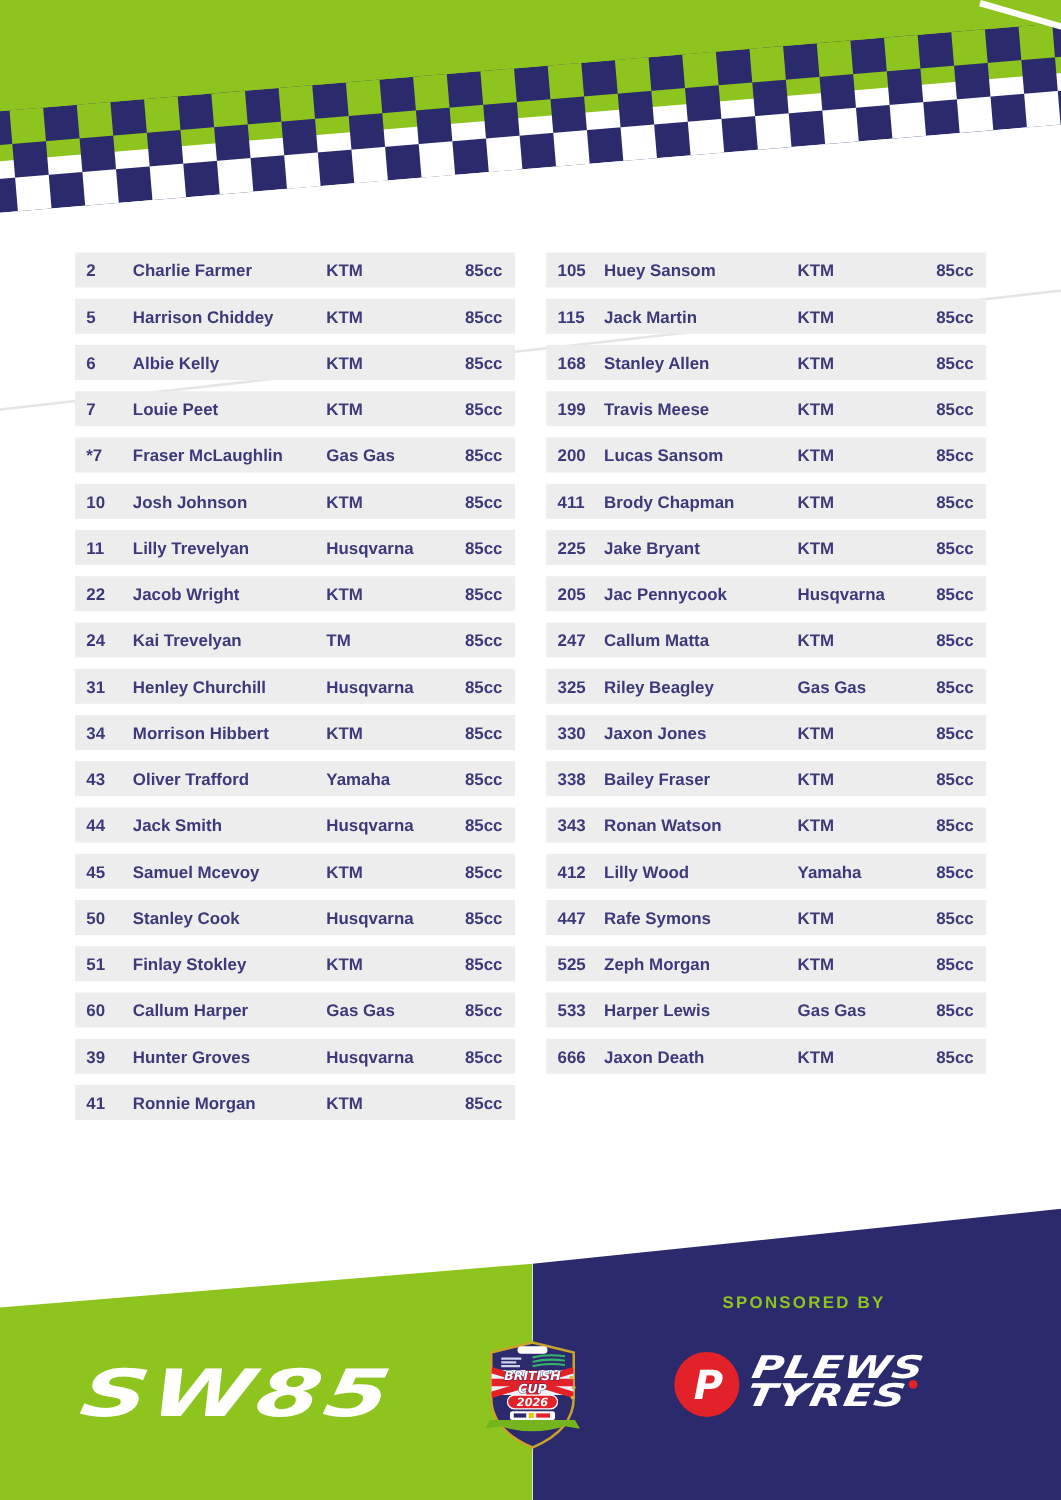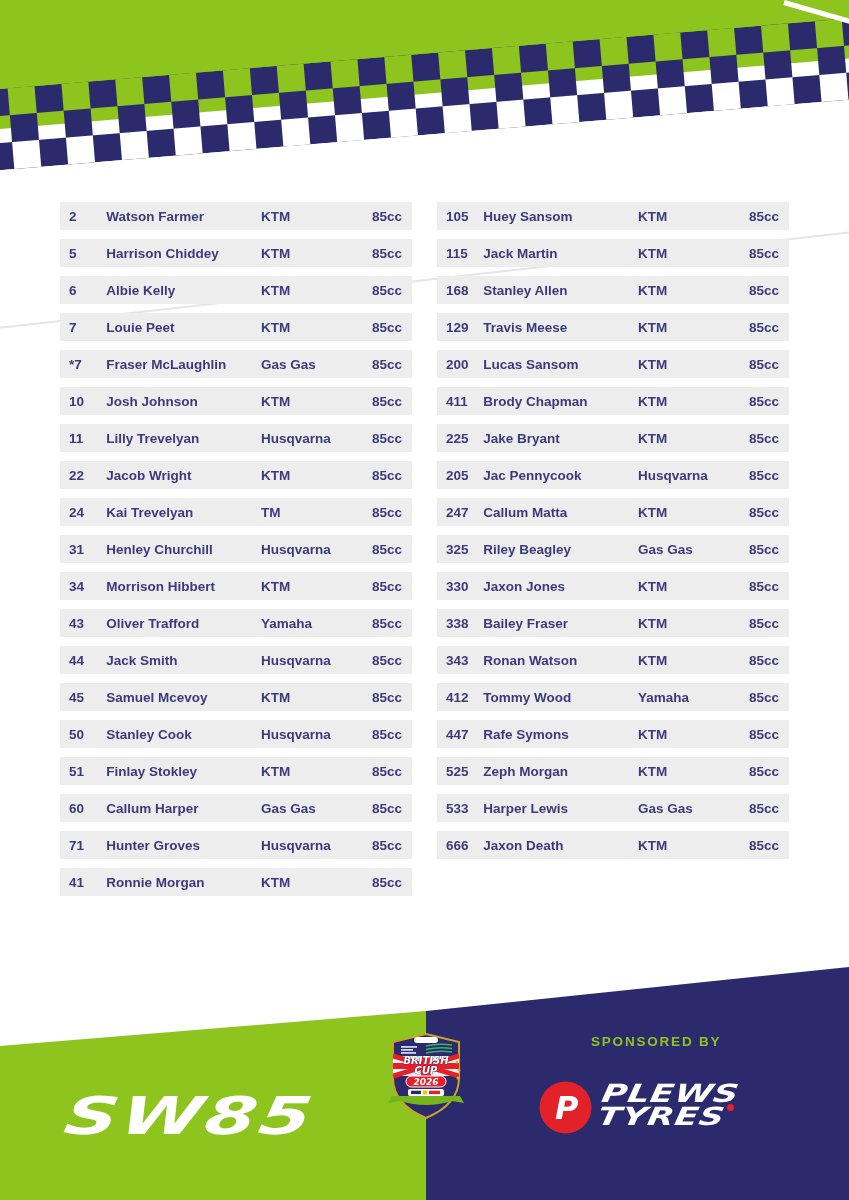--- a/index.html
+++ b/index.html
@@ -57,24 +57,24 @@
   .footer-navy{
     position:absolute;left:426px;top:960px;width:423px;height:240px;background:var(--navy);
     clip-path:polygon(0 51px,100% 7px,100% 100%,0 100%);z-index:4;
   }
   .sw85-logo{
     position:absolute;left:70px;top:1090px;z-index:5;
     color:#fff;font-family:"DejaVu Sans",sans-serif;font-weight:800;font-style:italic;
     font-size:52px;letter-spacing:2px;line-height:1;
     transform:skewX(-10deg) scaleX(1.42);transform-origin:left top;
   }
-  .badge{position:absolute;left:388px;top:1032px;z-index:5;}
+  .badge{position:absolute;left:388px;top:1072px;z-index:5;}
   .sponsored-by{
     position:absolute;left:578px;top:1034px;z-index:5;
-    color:var(--green);font-size:13.5px;font-weight:bold;letter-spacing:1.8px;margin-left:13px;
+    color:var(--green);font-size:13.5px;font-weight:bold;letter-spacing:1.8px;
   }
   .plews-icon{position:absolute;left:539px;top:1081px;z-index:5;}
   .plews-text{
     position:absolute;left:604px;top:1082px;z-index:5;
     color:#fff;font-family:"DejaVu Sans",sans-serif;font-weight:800;font-style:italic;
     font-size:25px;line-height:23px;letter-spacing:0.5px;
     transform:skewX(-10deg) scaleX(1.38);transform-origin:left top;
   }
   .plews-dot{
     position:absolute;left:727px;top:1104px;width:7px;height:7px;border-radius:50%;
@@ -88,21 +88,21 @@
 
   <div class="header-band">
     <div class="checker-strip"></div>
   </div>
   <div class="corner-sliver"></div>
   <div class="crease-line"></div>
 
   <div class="entry-table left" id="table-left">
       <div class="entry-row">
         <div class="col-number">2</div>
-        <div class="col-name">Watson Farmer</div>
+        <div class="col-name">Charlie Farmer</div>
         <div class="col-brand">KTM</div>
         <div class="col-class">85cc</div>
       </div>
       <div class="entry-row">
         <div class="col-number">5</div>
         <div class="col-name">Harrison Chiddey</div>
         <div class="col-brand">KTM</div>
         <div class="col-class">85cc</div>
       </div>
       <div class="entry-row">
@@ -189,21 +189,21 @@
         <div class="col-brand">KTM</div>
         <div class="col-class">85cc</div>
       </div>
       <div class="entry-row">
         <div class="col-number">60</div>
         <div class="col-name">Callum Harper</div>
         <div class="col-brand">Gas Gas</div>
         <div class="col-class">85cc</div>
       </div>
       <div class="entry-row">
-        <div class="col-number">71</div>
+        <div class="col-number">39</div>
         <div class="col-name">Hunter Groves</div>
         <div class="col-brand">Husqvarna</div>
         <div class="col-class">85cc</div>
       </div>
       <div class="entry-row">
         <div class="col-number">41</div>
         <div class="col-name">Ronnie Morgan</div>
         <div class="col-brand">KTM</div>
         <div class="col-class">85cc</div>
       </div>
@@ -221,21 +221,21 @@
         <div class="col-brand">KTM</div>
         <div class="col-class">85cc</div>
       </div>
       <div class="entry-row">
         <div class="col-number">168</div>
         <div class="col-name">Stanley Allen</div>
         <div class="col-brand">KTM</div>
         <div class="col-class">85cc</div>
       </div>
       <div class="entry-row">
-        <div class="col-number">129</div>
+        <div class="col-number">199</div>
         <div class="col-name">Travis Meese</div>
         <div class="col-brand">KTM</div>
         <div class="col-class">85cc</div>
       </div>
       <div class="entry-row">
         <div class="col-number">200</div>
         <div class="col-name">Lucas Sansom</div>
         <div class="col-brand">KTM</div>
         <div class="col-class">85cc</div>
       </div>
@@ -282,21 +282,21 @@
         <div class="col-class">85cc</div>
       </div>
       <div class="entry-row">
         <div class="col-number">343</div>
         <div class="col-name">Ronan Watson</div>
         <div class="col-brand">KTM</div>
         <div class="col-class">85cc</div>
       </div>
       <div class="entry-row">
         <div class="col-number">412</div>
-        <div class="col-name">Tommy Wood</div>
+        <div class="col-name">Lilly Wood</div>
         <div class="col-brand">Yamaha</div>
         <div class="col-class">85cc</div>
       </div>
       <div class="entry-row">
         <div class="col-number">447</div>
         <div class="col-name">Rafe Symons</div>
         <div class="col-brand">KTM</div>
         <div class="col-class">85cc</div>
       </div>
       <div class="entry-row">

